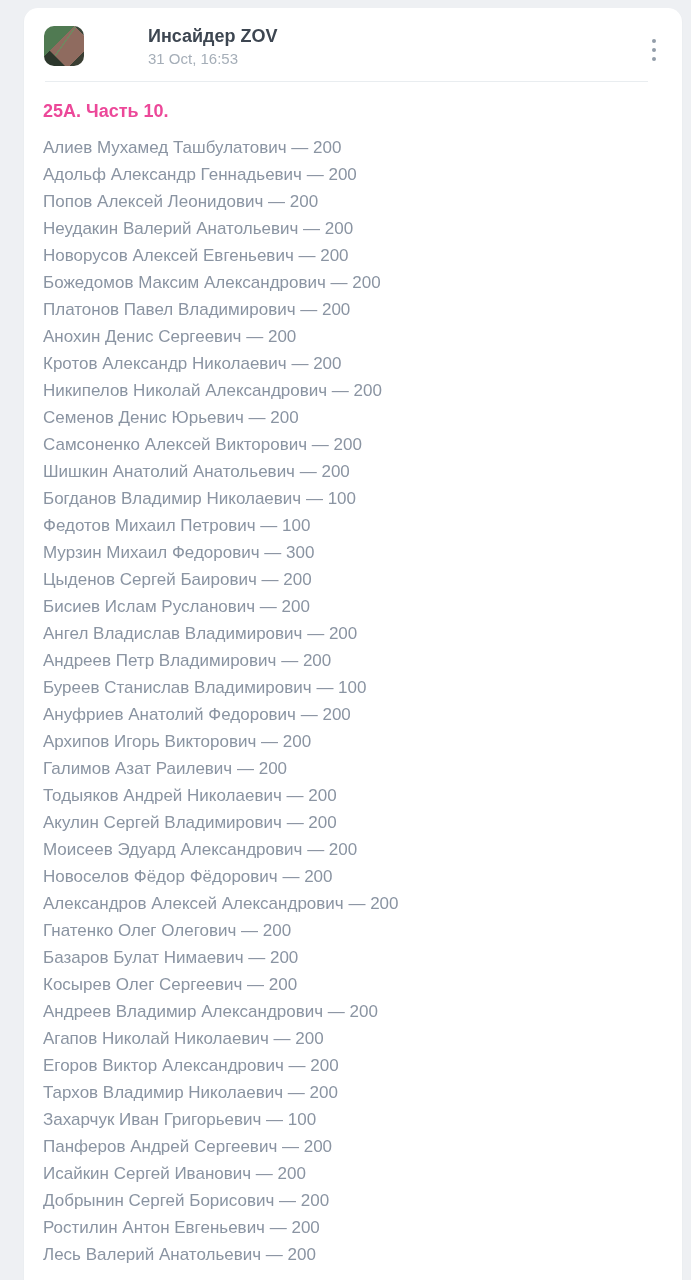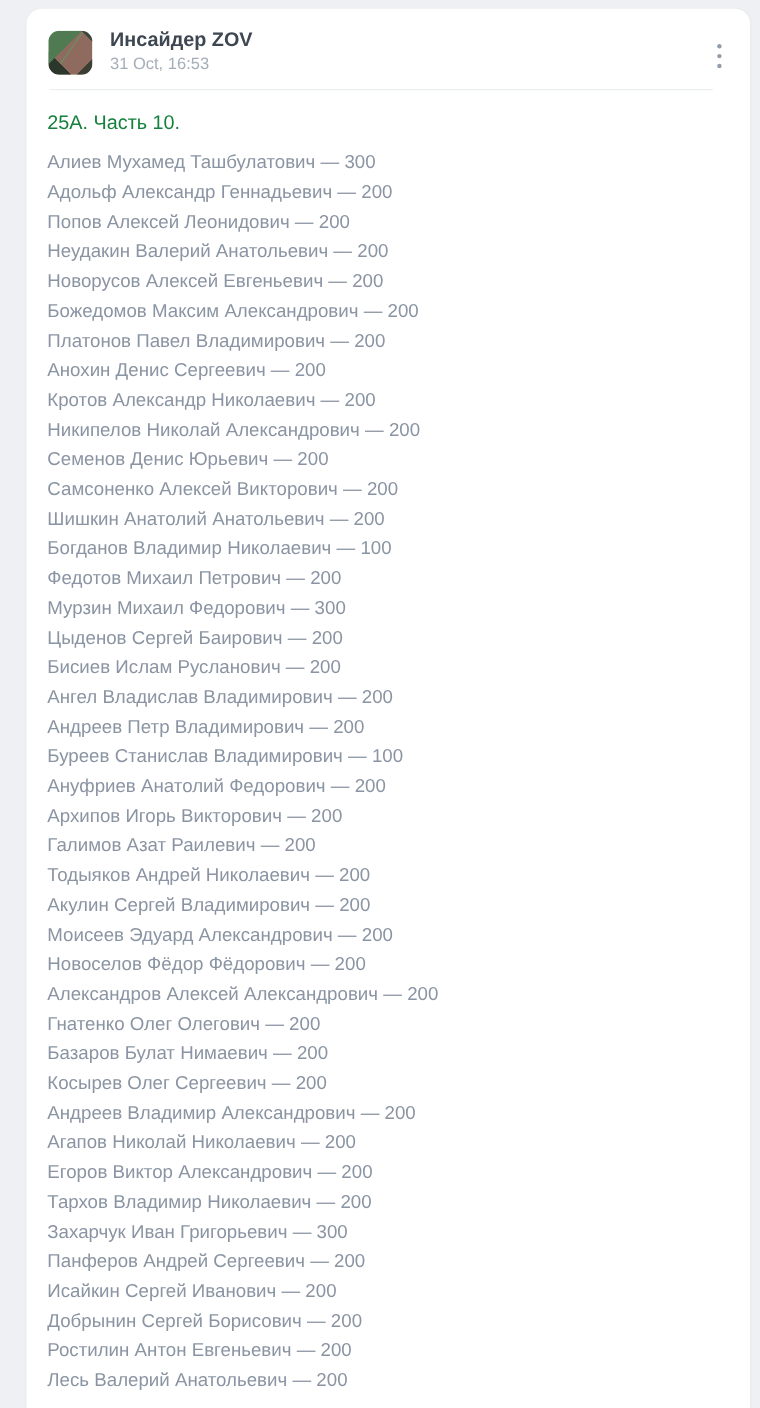--- a/index.html
+++ b/index.html
@@ -15,23 +15,24 @@
     left: 24px;
     right: 9px;
     top: 8px;
     bottom: -20px;
     background: #ffffff;
     border-radius: 14px;
     box-shadow: 0 1px 2px rgba(60,70,85,0.05);
   }
   .header {
     display: flex;
-    align-items: flex-end;
+    align-items: center;
     padding: 16px 14px 13px 20px;
     position: relative;
+    gap: 48px;
   }
   .avatar {
     width: 40px;
     height: 40px;
     border-radius: 10px;
     flex: 0 0 40px;
     cursor: pointer;
     background-color: #8f6b5f;
     background-image:
       linear-gradient(225deg, #3a4438 12%, rgba(0,0,0,0) 12.5%),
@@ -76,22 +77,22 @@
   .divider {
     border-top: 1px solid #e9edf0;
     margin-left: 21px;
     margin-right: 34px;
   }
   .content {
     padding: 16px 20px 24px 19px;
   }
   .post-title {
     font-size: 18px;
-    font-weight: normal;
-    color: #15803d;
+    font-weight: bold;
+    color: #ec4899;
     line-height: 27px;
     margin-bottom: 9px;
   }
   .names-list .line {
     font-size: 17px;
     color: #8a94a2;
     line-height: 27px;
     white-space: nowrap;
   }
 </style>
@@ -108,35 +109,35 @@
     <div class="menu">
       <span class="dot"></span>
       <span class="dot"></span>
       <span class="dot"></span>
     </div>
   </div>
   <div class="divider"></div>
   <div class="content">
     <div class="post-title">25А. Часть 10.</div>
     <div class="names-list" id="names-list">
-        <div class="line">Алиев Мухамед Ташбулатович — 300</div>
+        <div class="line">Алиев Мухамед Ташбулатович — 200</div>
         <div class="line">Адольф Александр Геннадьевич — 200</div>
         <div class="line">Попов Алексей Леонидович — 200</div>
         <div class="line">Неудакин Валерий Анатольевич — 200</div>
         <div class="line">Новорусов Алексей Евгеньевич — 200</div>
         <div class="line">Божедомов Максим Александрович — 200</div>
         <div class="line">Платонов Павел Владимирович — 200</div>
         <div class="line">Анохин Денис Сергеевич — 200</div>
         <div class="line">Кротов Александр Николаевич — 200</div>
         <div class="line">Никипелов Николай Александрович — 200</div>
         <div class="line">Семенов Денис Юрьевич — 200</div>
         <div class="line">Самсоненко Алексей Викторович — 200</div>
         <div class="line">Шишкин Анатолий Анатольевич — 200</div>
         <div class="line">Богданов Владимир Николаевич — 100</div>
-        <div class="line">Федотов Михаил Петрович — 200</div>
+        <div class="line">Федотов Михаил Петрович — 100</div>
         <div class="line">Мурзин Михаил Федорович — 300</div>
         <div class="line">Цыденов Сергей Баирович — 200</div>
         <div class="line">Бисиев Ислам Русланович — 200</div>
         <div class="line">Ангел Владислав Владимирович — 200</div>
         <div class="line">Андреев Петр Владимирович — 200</div>
         <div class="line">Буреев Станислав Владимирович — 100</div>
         <div class="line">Ануфриев Анатолий Федорович — 200</div>
         <div class="line">Архипов Игорь Викторович — 200</div>
         <div class="line">Галимов Азат Раилевич — 200</div>
         <div class="line">Тодыяков Андрей Николаевич — 200</div>
@@ -144,21 +145,21 @@
         <div class="line">Моисеев Эдуард Александрович — 200</div>
         <div class="line">Новоселов Фёдор Фёдорович — 200</div>
         <div class="line">Александров Алексей Александрович — 200</div>
         <div class="line">Гнатенко Олег Олегович — 200</div>
         <div class="line">Базаров Булат Нимаевич — 200</div>
         <div class="line">Косырев Олег Сергеевич — 200</div>
         <div class="line">Андреев Владимир Александрович — 200</div>
         <div class="line">Агапов Николай Николаевич — 200</div>
         <div class="line">Егоров Виктор Александрович — 200</div>
         <div class="line">Тархов Владимир Николаевич — 200</div>
-        <div class="line">Захарчук Иван Григорьевич — 300</div>
+        <div class="line">Захарчук Иван Григорьевич — 100</div>
         <div class="line">Панферов Андрей Сергеевич — 200</div>
         <div class="line">Исайкин Сергей Иванович — 200</div>
         <div class="line">Добрынин Сергей Борисович — 200</div>
         <div class="line">Ростилин Антон Евгеньевич — 200</div>
         <div class="line">Лесь Валерий Анатольевич — 200</div>
       </div>
   </div>
 </div>
 
 </body></html>

